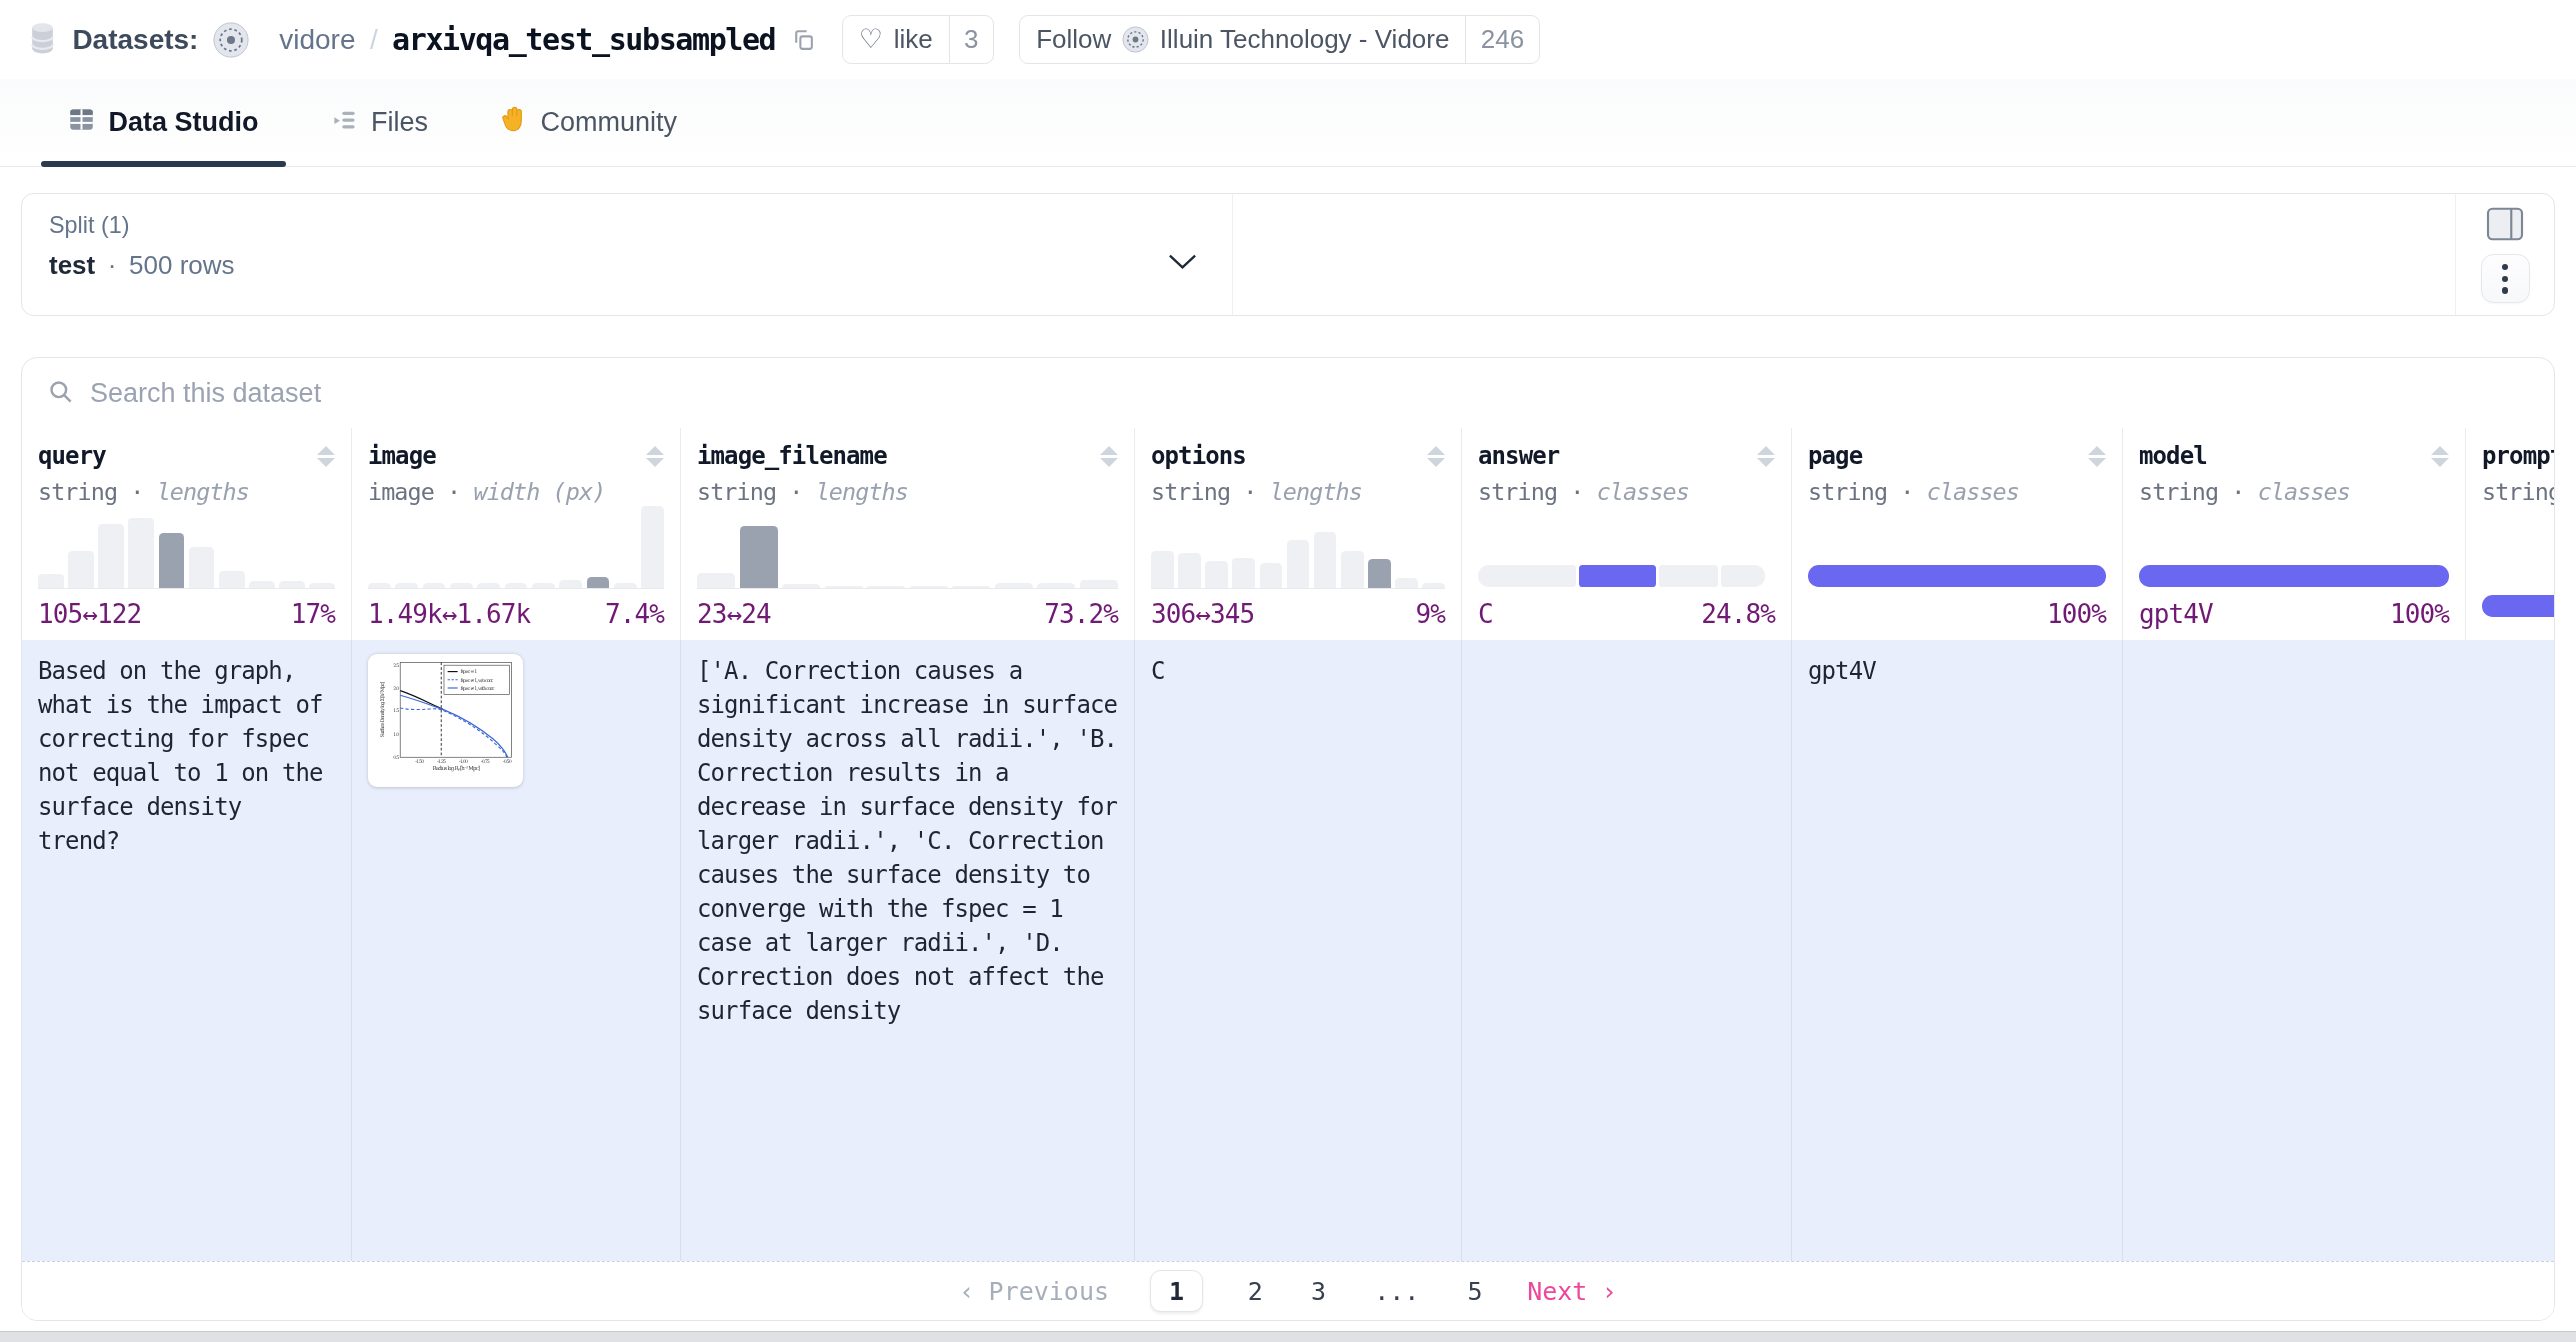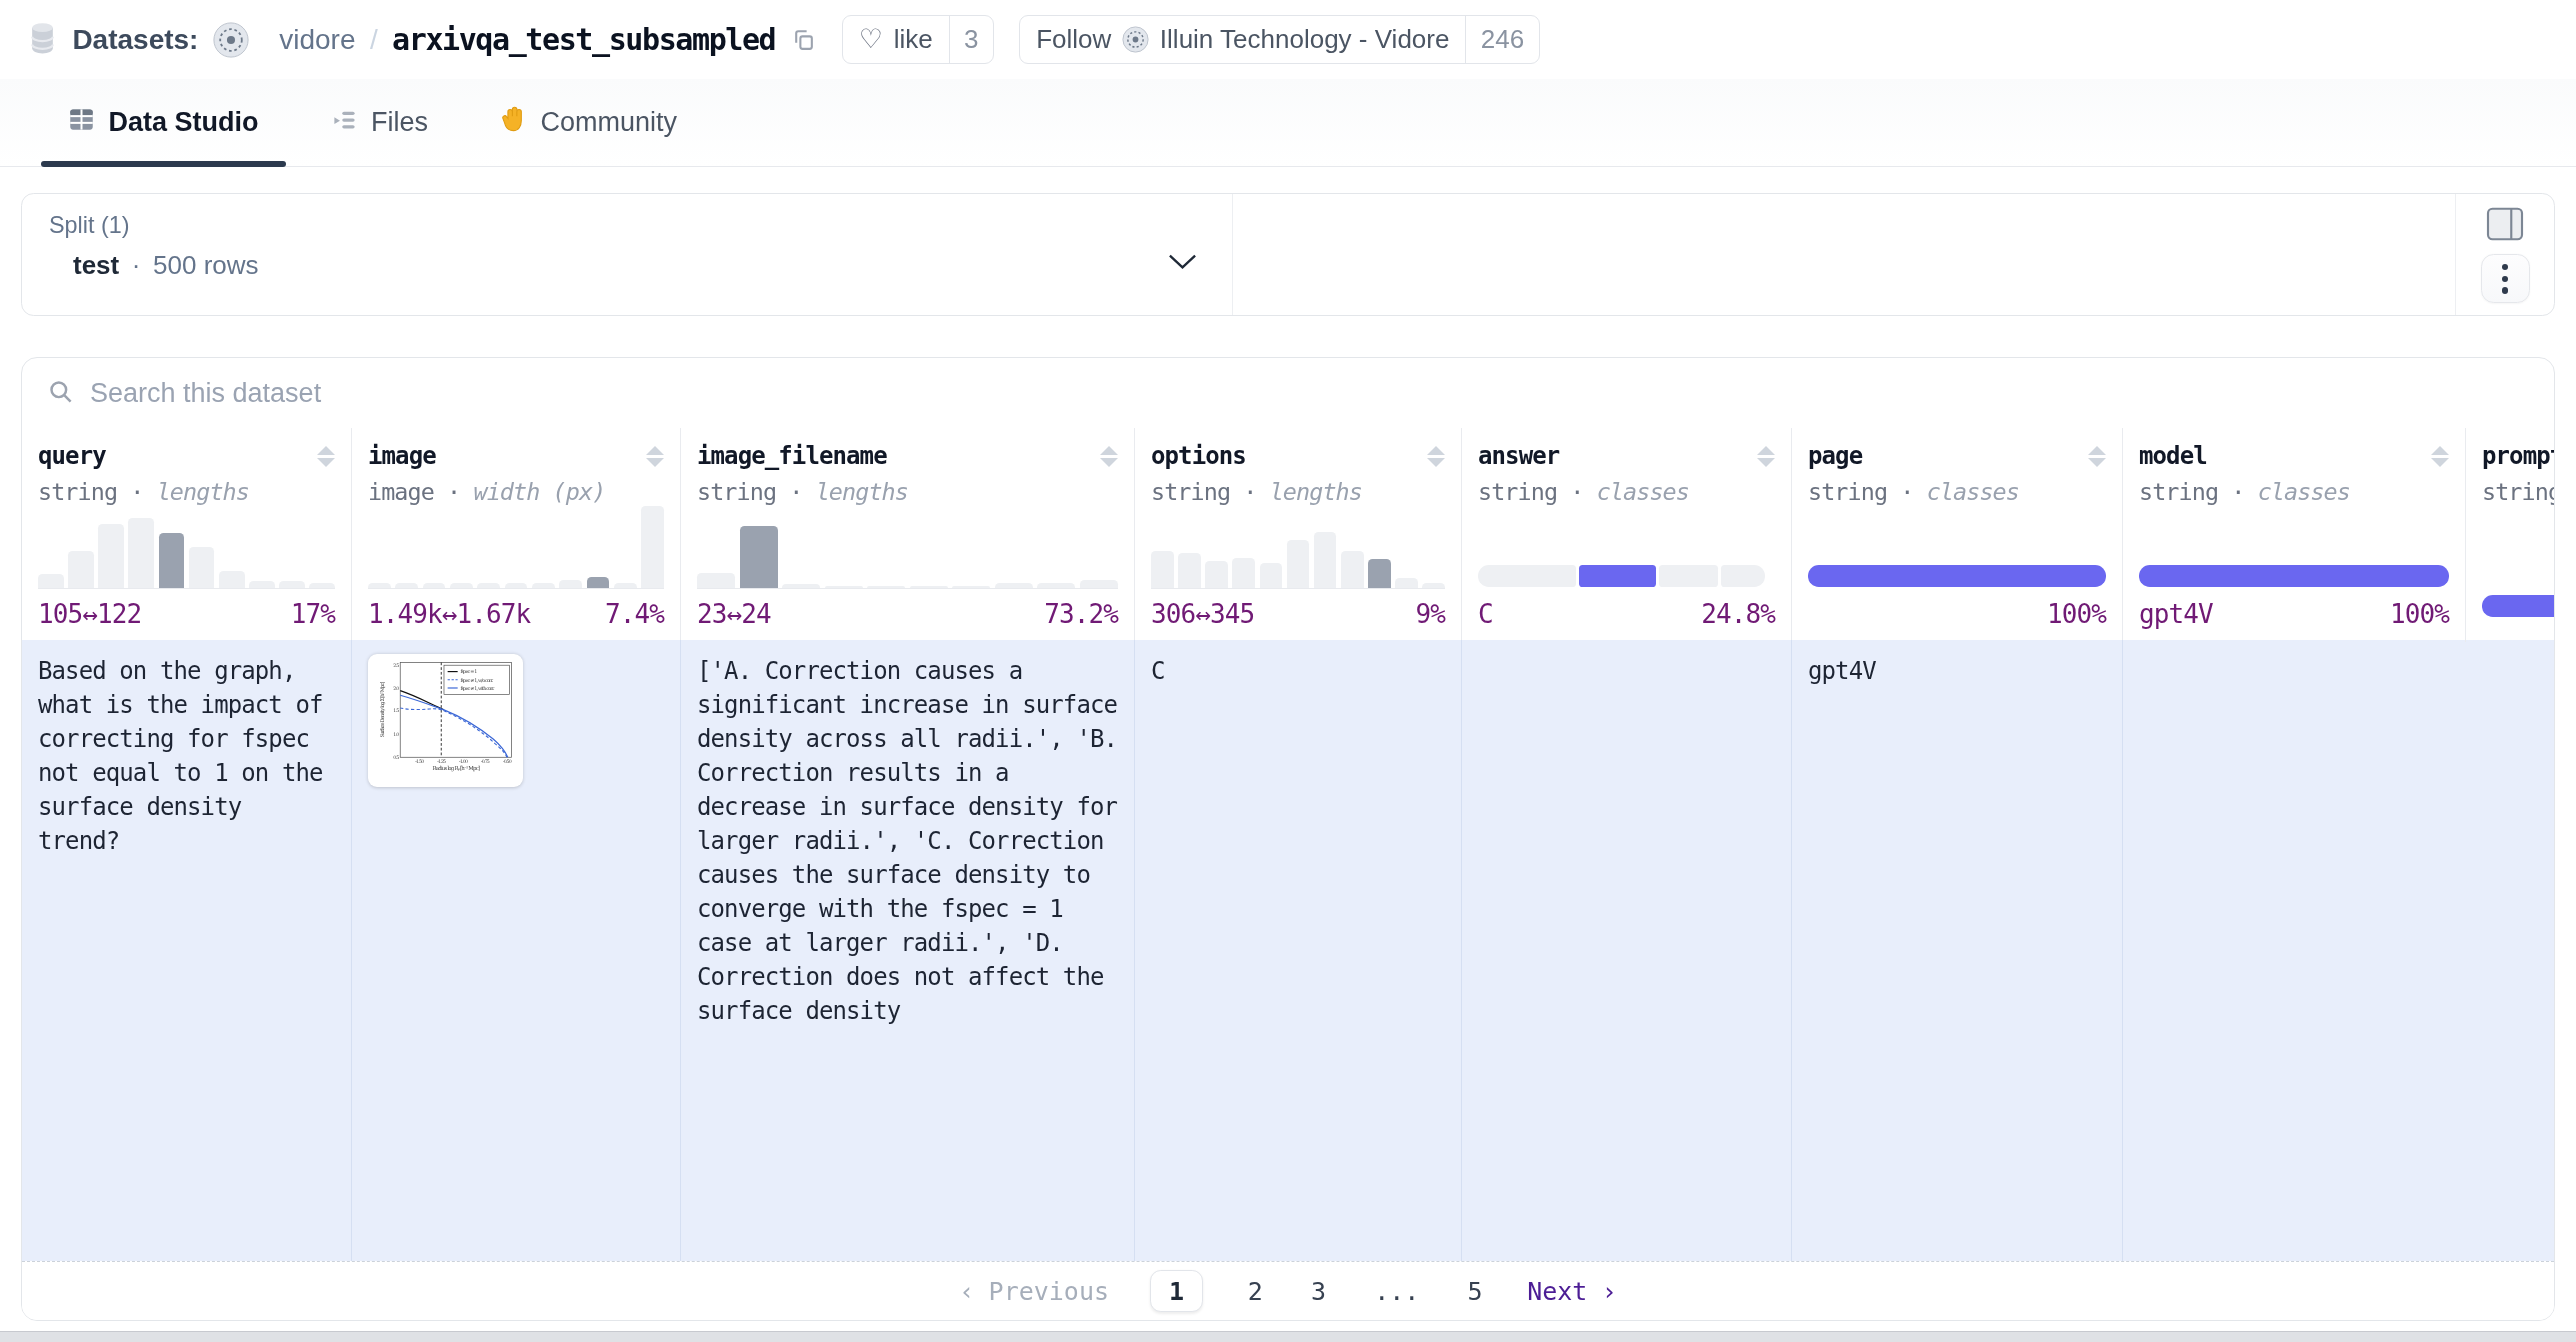--- a/index.html
+++ b/index.html
@@ -28,21 +28,21 @@
   .tabs-row { height:88px; border-bottom:1.4px solid #e7e9ed; display:flex; align-items:stretch; padding:0 41px; gap:18px; background:linear-gradient(#fafbfc,#ffffff); }
   .tab { display:flex; align-items:center; gap:13.5px; padding:0 27px; font-size:27px; color:#4b5563; position:relative; cursor:pointer; }
   .tab.active { font-weight:700; color:#111827; }
   .tab.active::after { content:''; position:absolute; left:0; right:0; bottom:-0.9px; height:6.3px; background:#2c3a4e; border-radius:3.6px; }
 
   
   .split-card { margin:26px 21px 0; height:123px; border:1.4px solid #e3e6ea; border-radius:12.6px; display:flex; background:#fff; }
   .split-left { width:1211px; border-right:1.4px solid #edeff2; padding:18px 27px; position:relative; cursor:pointer; }
   .split-label { font-size:23.4px; color:#64748b; }
   .split-value-row { margin-top:10.8px; font-size:26px; display:flex; align-items:center; gap:12.6px; }
-  .split-value { color:#1f2937; font-weight:600;margin-left:24px; }
+  .split-value { color:#1f2937; font-weight:600; }
   .split-dot, .split-rows { color:#64748b; }
   .split-chevron { position:absolute; right:34px; top:59px; }
   .split-mid { flex:1; }
   .split-right { width:99px; border-left:1.4px solid #edeff2; display:flex; flex-direction:column; align-items:center; padding-top:12.6px; gap:10.8px; }
   .kebab-btn { width:49px; height:49px; border:1.4px solid #e5e7eb; border-radius:12.6px; display:flex; flex-direction:column; align-items:center; justify-content:center; gap:5.4px; cursor:pointer; background:linear-gradient(#fdfdfe,#f7f8fa); box-shadow:0 0.9px 1.8px rgba(0,0,0,.04); }
   .kebab-btn i { width:6.3px; height:6.3px; border-radius:50%; background:#2f3a4c; }
   .panel-toggle { cursor:pointer; }
 
   
   .table-card { margin:41px 21px 0; border:1.4px solid #e3e6ea; border-radius:16px; overflow:hidden; background:#fff; }
@@ -75,21 +75,21 @@
 
   .trow { height:621px; background:#e8eefb; cursor:pointer; }
   .td { border-left:0.9px solid #d5dff2; padding:14.4px 16px; font-family:"DejaVu Sans Mono",monospace; font-size:24px; line-height:34px; color:#1d2433; overflow:hidden; word-break:break-word; letter-spacing:-0.9px; }
   .td:first-child { border-left:none; }
   .thumb-box { width:155px; height:133px; background:#fff; border-radius:9px; box-shadow:0 0.9px 3.6px rgba(0,0,0,.18); padding:2.7px; cursor:pointer; }
   .thumb-svg { width:100%; height:100%; }
   .thumb-svg text { font-family:"DejaVu Serif", serif; fill:#444; }
 
   .pagination { border-top:1.8px dashed #ccd2da; height:59px; display:flex; align-items:center; justify-content:center; gap:41px; font-family:"DejaVu Sans Mono",monospace; font-size:25px; background:#fff; }
   .page-prev { color:#a6aeba; display:flex; gap:14.4px; cursor:pointer; }
-  .page-next { color:#4c1d95; display:flex; gap:14.4px; cursor:pointer; }
+  .page-next { color:#ec4899; display:flex; gap:14.4px; cursor:pointer; }
   .page-num { color:#374151; cursor:pointer; padding:5.4px 3.6px; }
   .page-num.current { border:1.4px solid #e2e5ea; border-radius:10.8px; padding:5.4px 18px; font-weight:700; color:#1f2937; box-shadow:0 1.8px 2.7px rgba(0,0,0,.07); background:#fff; }
 
   .bottom-strip { position:absolute; left:0; right:0; bottom:0; height:11.7px; background:#dfe1e5; border-top:1.8px solid #c7c9cf; }
 </style>
 </head>
 <body>
 
 <div class="top-header">
   <span class="db-icon">

